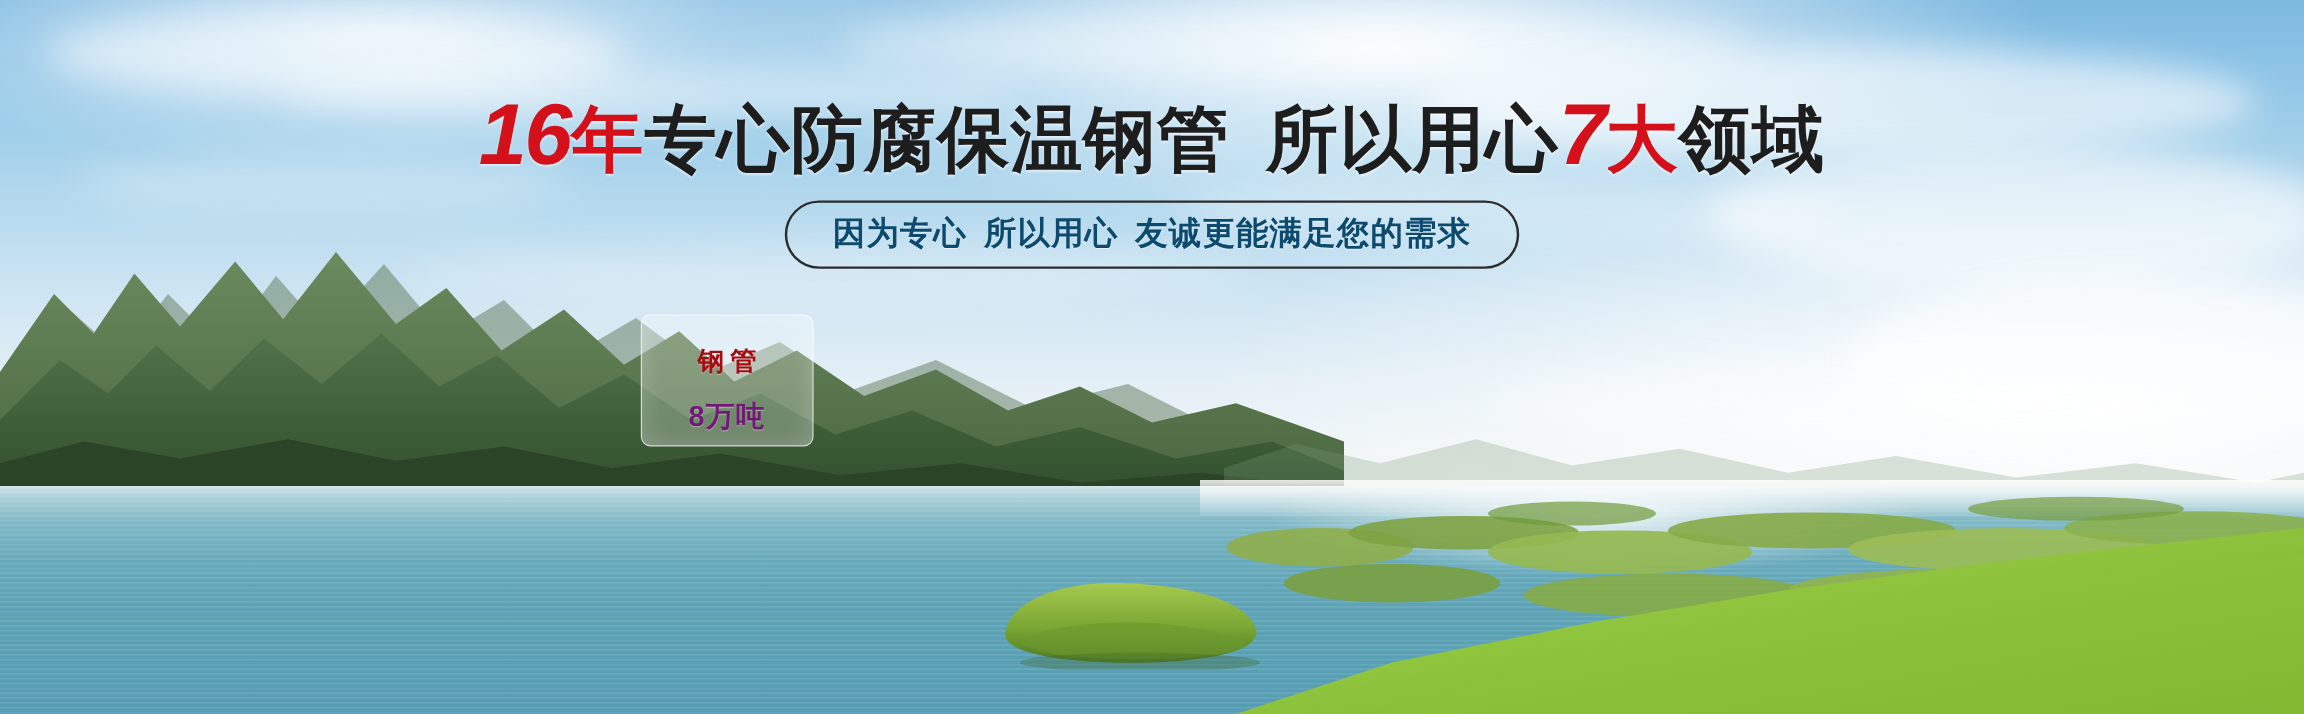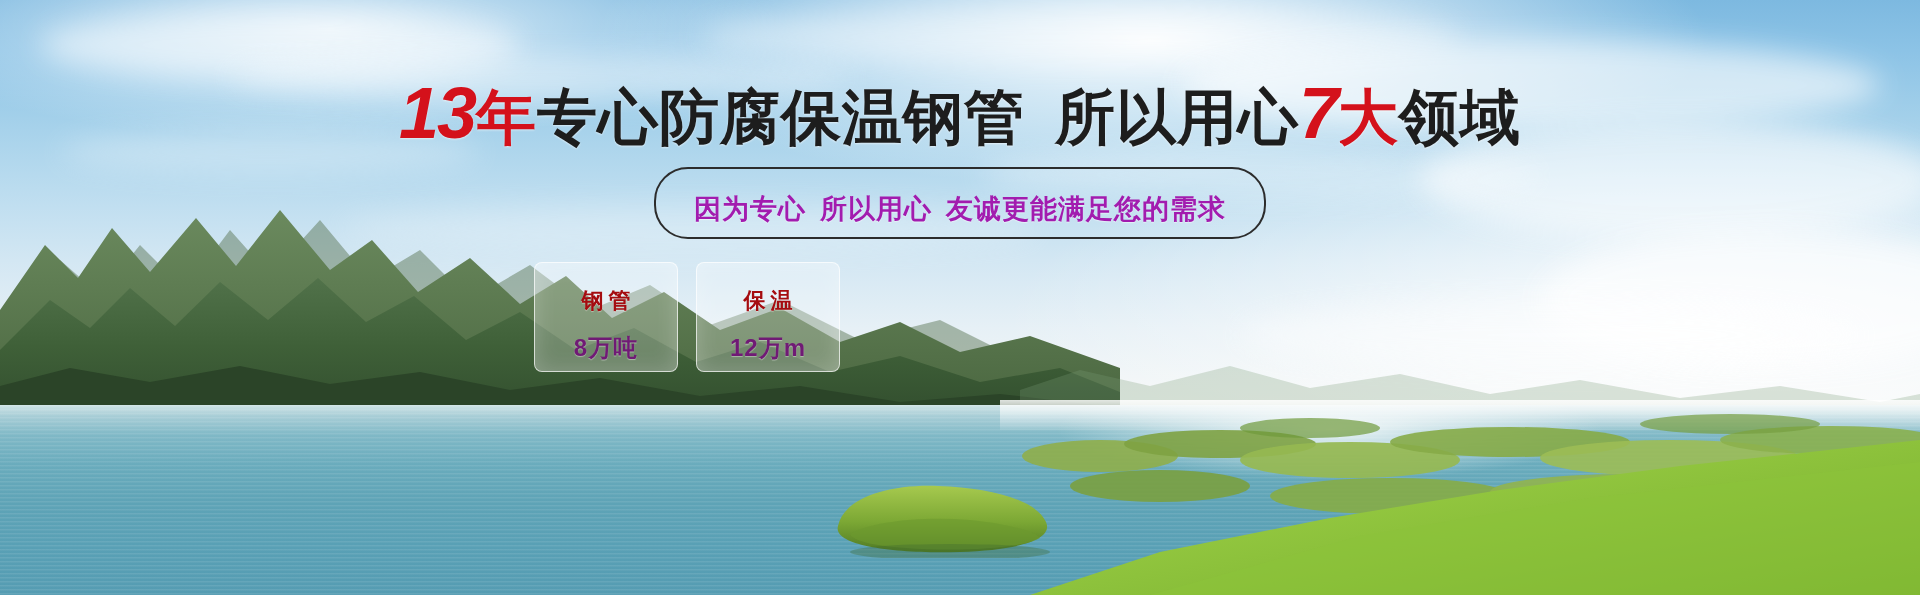--- a/index.html
+++ b/index.html
@@ -162,40 +162,40 @@
     display: inline-block;
     width: 30px;
   }
 
   
   .subtitle-pill {
     position: absolute;
     left: 50%;
     transform: translateX(-50%);
     top: 167px;
-    padding: 22px 38px 10px 38px;
+    padding: 7px 38px 10px 38px;
     border: 2px solid #2c2c2c;
     border-radius: 34px;
     font-size: 27px;
     font-weight: bold;
-    color: #a21caf;
+    color: #0c4a6e;
     white-space: nowrap;
     letter-spacing: 1px;
     background: transparent;
     text-shadow: 0 1px 1px rgba(255,255,255,0.5);
   }
   .subtitle-pill .sp { display: inline-block; width: 14px; }
 
   
   .cards {
     position: absolute;
     left: 534px;
     top: 262px;
     display: flex;
-    gap: 18px;
+    gap: 6px;
   }
   .card {
     width: 144px;
     height: 110px;
     border: 1px solid rgba(255,255,255,0.72);
     border-radius: 8px;
     background: rgba(255,255,255,0.26);
     box-shadow: inset 0 0 22px rgba(255,255,255,0.22);
     display: flex;
     flex-direction: column;
@@ -322,35 +322,31 @@
       </linearGradient>
     </defs>
     <path d="M28,48 C34,20 78,6 128,8 C182,10 226,22 236,44
              C244,62 208,72 150,74 C86,76 22,68 28,48 Z" fill="url(#isl)"></path>
     <path d="M40,56 C60,44 110,38 160,42 C200,46 226,54 230,60
              C214,70 150,74 96,70 C62,68 42,62 40,56 Z" fill="#6d9a2e" opacity="0.6"></path>
     <ellipse cx="140" cy="74" rx="100" ry="8" fill="#3f6a32" opacity="0.35"></ellipse>
   </svg>
 
   <div class="headline">
-    <span class="num">13</span><span class="accent">年</span><span>专心防腐保温钢管</span><span class="gap"></span><span>所以用心</span><span class="num">7</span><span class="accent">大</span><span>领域</span>
+    <span class="num">16</span><span class="accent">年</span><span>专心防腐保温钢管</span><span class="gap"></span><span>所以用心</span><span class="num">7</span><span class="accent">大</span><span>领域</span>
   </div>
 
   <div class="subtitle-pill">
     <span>因为专心</span><span class="sp"></span><span>所以用心</span><span class="sp"></span><span>友诚更能满足您的需求</span>
   </div>
 
   <div class="cards">
 
     <div class="card">
       <div class="card-label">钢管</div>
       <div class="card-value"><span>8万吨</span></div>
     </div>
 
 
-    <div class="card">
-      <div class="card-label">保温</div>
-      <div class="card-value"><span>12万m</span></div>
-    </div>
 
   </div>
 
 </div>
 
 </body></html>

